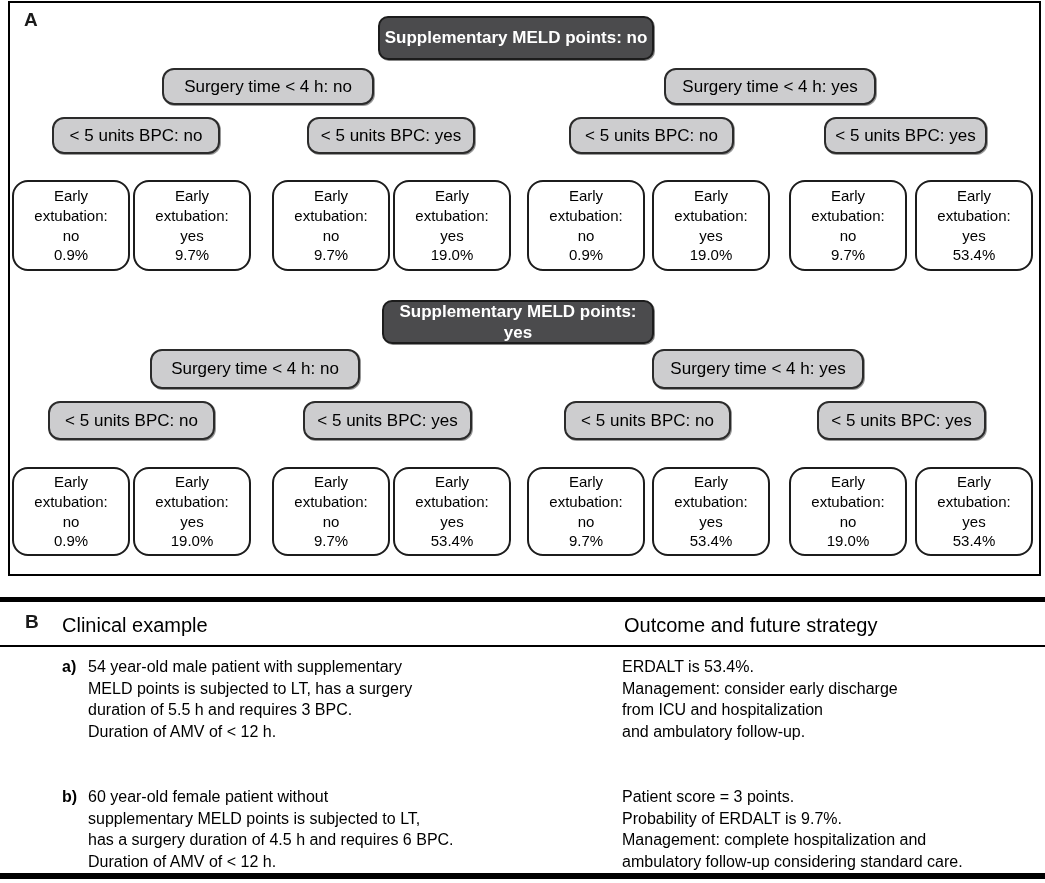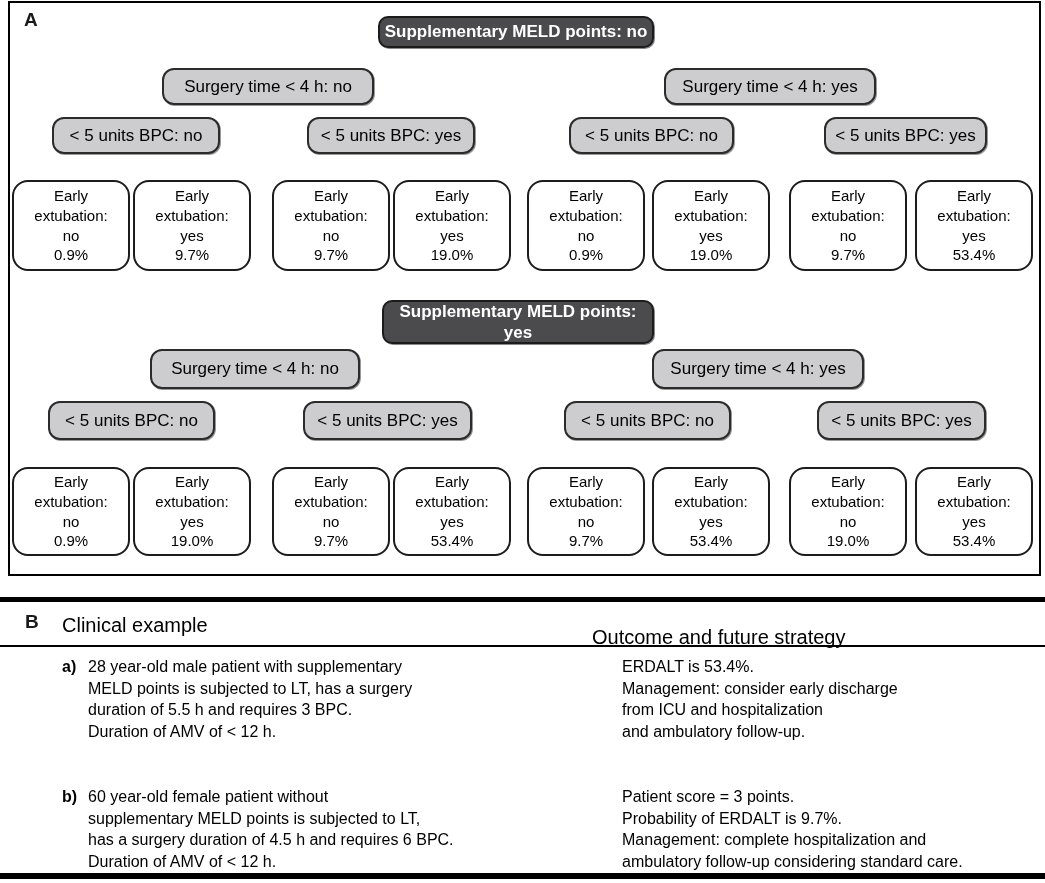--- a/index.html
+++ b/index.html
@@ -23,39 +23,39 @@
   .leaf span{display:block;width:100%;line-height:1.32;}
 
   
   .rule{position:absolute;left:0;background:#000;}
   .rule-top{top:597px;width:1045px;height:5px;}
   .rule-mid{top:645px;width:1045px;height:2px;}
   .rule-bot{top:873px;width:1045px;height:6px;}
   .labelB{left:25px;top:611px;}
   .colhead{position:absolute;top:614px;font-size:20px;}
   .ch-left{left:62px;}
-  .ch-right{left:592px;margin-top:12px;}
+  .ch-right{left:624px;}
 
   .cell{position:absolute;font-size:16px;line-height:21.6px;}
   .cell .ln{white-space:nowrap;}
   .ex{left:62px;display:flex;}
   .ex .marker{width:26px;font-weight:bold;flex:none;}
   .out{left:622px;}
   .row-a{top:656px;}
   .row-b{top:786px;}
 </style>
 </head>
 <body>
 
 <div class="page">
 
   <div class="panelA">
     <div class="panel-label labelA">A</div>
 
-    <div class="n dark" style="left:368px;top:13px;width:276px;height:32px;">Supplementary MELD points: no</div>
+    <div class="n dark" style="left:368px;top:13px;width:276px;height:44px;">Supplementary MELD points: no</div>
     <div class="n gray" style="left:152px;top:65px;width:212px;height:37px;">Surgery time &lt; 4 h: no</div>
     <div class="n gray" style="left:654px;top:65px;width:212px;height:37px;">Surgery time &lt; 4 h: yes</div>
     <div class="n gray" style="left:42px;top:114px;width:168px;height:37px;">&lt; 5 units BPC: no</div>
     <div class="n gray" style="left:297px;top:114px;width:168px;height:37px;">&lt; 5 units BPC: yes</div>
     <div class="n gray" style="left:559px;top:114px;width:165px;height:37px;">&lt; 5 units BPC: no</div>
     <div class="n gray" style="left:814px;top:114px;width:163px;height:37px;">&lt; 5 units BPC: yes</div>
 
     <div class="n leaf" style="left:2px;top:177px;width:118px;height:91px;">
       <span>Early extubation:</span>
       <span>no</span>
@@ -149,21 +149,21 @@
 
   <div class="rule rule-top"></div>
   <div class="panel-label labelB">B</div>
   <div class="colhead ch-left">Clinical example</div>
   <div class="colhead ch-right">Outcome and future strategy</div>
   <div class="rule rule-mid"></div>
 
   <div class="cell ex row-a">
     <div class="marker">a)</div>
     <div>
-      <div class="ln">28 year-old male patient with supplementary</div>
+      <div class="ln">54 year-old male patient with supplementary</div>
       <div class="ln">MELD points is subjected to LT, has a surgery</div>
       <div class="ln">duration of 5.5 h and requires 3 BPC.</div>
       <div class="ln">Duration of AMV of &lt; 12 h.</div>
     </div>
   </div>
   <div class="cell out row-a">
     <div class="ln">ERDALT is 53.4%.</div>
     <div class="ln">Management: consider early discharge</div>
     <div class="ln">from ICU and hospitalization</div>
     <div class="ln">and ambulatory follow-up.</div>

